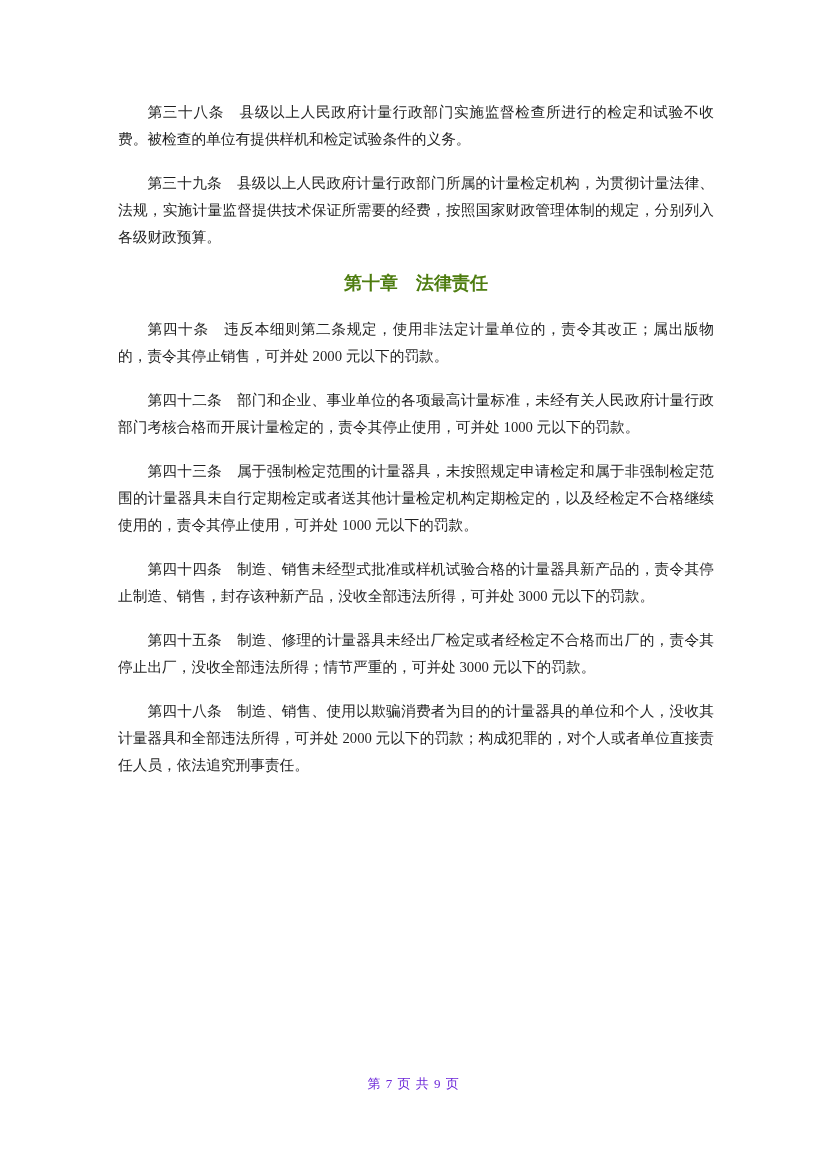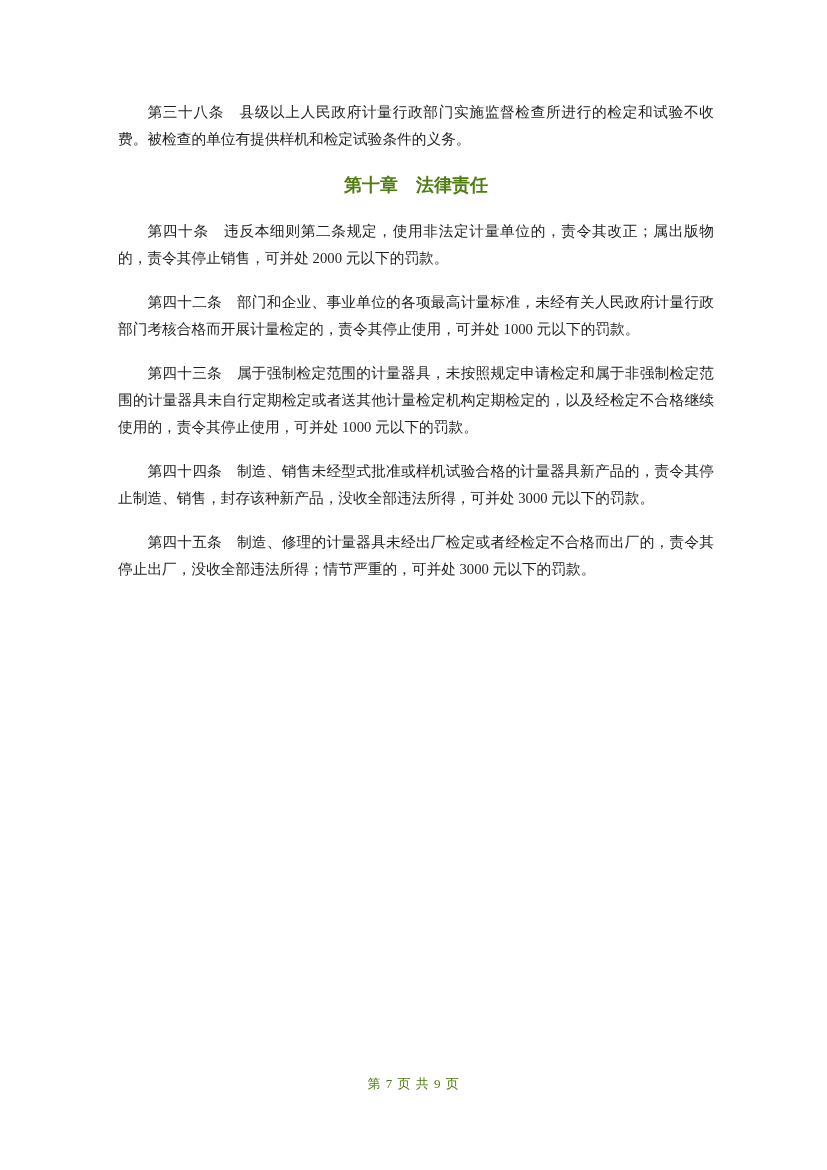--- a/index.html
+++ b/index.html
@@ -40,46 +40,48 @@
     color: #4d7c0f;
   }
   .footer {
     position: absolute;
     top: 1076px; left: 0;
     width: 827px;
     text-align: center;
     font-size: 13px;
     line-height: 16px;
     letter-spacing: 1px;
-    color: #4d7c0f;
+    color: #6d28d9;
   }
 </style>
 </head>
 <body>
 
 <div class="page">
   <div class="content">
 
     <p class="article">第三十八条　县级以上人民政府计量行政部门实施监督检查所进行的检定和试验不收费。被检查的单位有提供样机和检定试验条件的义务。</p>
 
+    <p class="article">第三十九条　县级以上人民政府计量行政部门所属的计量检定机构，为贯彻计量法律、法规，实施计量监督提供技术保证所需要的经费，按照国家财政管理体制的规定，分别列入各级财政预算。</p>
 
     <h2 class="chapter">第十章　法律责任</h2>
 
     <p class="article">第四十条　违反本细则第二条规定，使用非法定计量单位的，责令其改正；属出版物的，责令其停止销售，可并处 2000 元以下的罚款。</p>
 
 
     <p class="article">第四十二条　部门和企业、事业单位的各项最高计量标准，未经有关人民政府计量行政部门考核合格而开展计量检定的，责令其停止使用，可并处 1000 元以下的罚款。</p>
 
     <p class="article">第四十三条　属于强制检定范围的计量器具，未按照规定申请检定和属于非强制检定范围的计量器具未自行定期检定或者送其他计量检定机构定期检定的，以及经检定不合格继续使用的，责令其停止使用，可并处 1000 元以下的罚款。</p>
 
     <p class="article">第四十四条　制造、销售未经型式批准或样机试验合格的计量器具新产品的，责令其停止制造、销售，封存该种新产品，没收全部违法所得，可并处 3000 元以下的罚款。</p>
 
     <p class="article">第四十五条　制造、修理的计量器具未经出厂检定或者经检定不合格而出厂的，责令其停止出厂，没收全部违法所得；情节严重的，可并处 3000 元以下的罚款。</p>
 
 
 
+    <p class="article">第四十八条　制造、销售、使用以欺骗消费者为目的的计量器具的单位和个人，没收其计量器具和全部违法所得，可并处 2000 元以下的罚款；构成犯罪的，对个人或者单位直接责任人员，依法追究刑事责任。</p>
 
   </div>
 
   <div class="footer">
     <span>第 7 页 共 9 页</span>
   </div>
 </div>
 
 </body></html>

